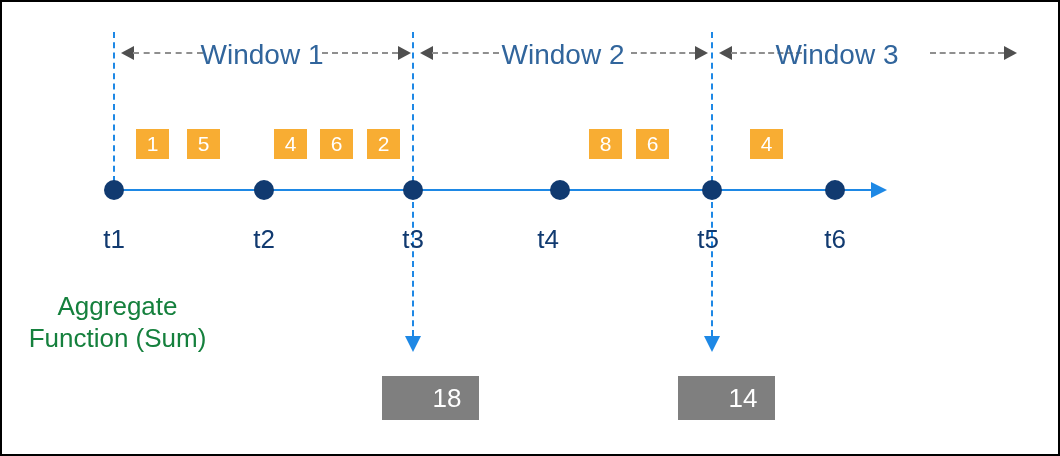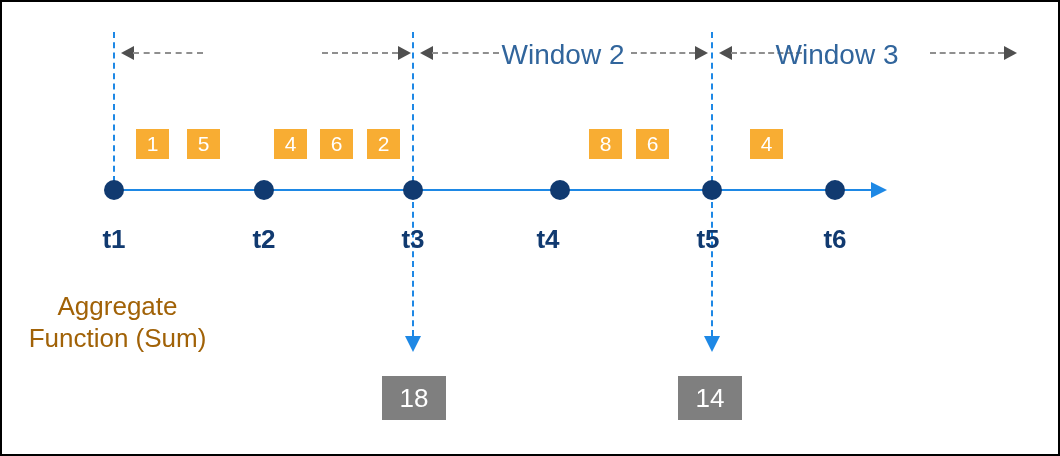--- a/index.html
+++ b/index.html
@@ -51,21 +51,21 @@
   .dot {
     position: absolute;
     top: 178px; width: 20px; height: 20px;
     border-radius: 50%;
     background: #113a70;
   }
   .tick {
     position: absolute;
     top: 222px; width: 60px;
     text-align: center;
-    font-size: 26px; font-weight: 700;
+    font-size: 26px; font-weight: 400;
     color: #113a70;
   }
   .time-label {
     position: absolute;
     left: 893px; top: 170px;
     font-size: 30px; font-weight: 300;
     color: #2d5f94;
   }
 
   
@@ -107,30 +107,30 @@
     display: flex; align-items: center; justify-content: center;
   }
 
   
   .obox {
     position: absolute;
     top: 374px; width: 64px; height: 44px;
     background: #7f7f7f;
     color: #ffffff;
     font-size: 26px; font-weight: 300;
-    display: flex; align-items: center; justify-content: center;
+    display: flex; align-items: center; justify-content: center; padding-left: 33px;
   }
 
   
   .left-block {
     position: absolute;
     left: 8px; width: 215px;
     text-align: center;
     font-size: 26px; font-weight: 300;
-    color: #a16207;
+    color: #15803d;
     line-height: 32px;
   }
 </style>
 </head>
 <body>
 
 <div class="canvas">
 
   <div class="vline" style="left:111px;"></div>
   <div class="vline" style="left:410px;"></div>
@@ -149,20 +149,21 @@
   <div class="tri-left" style="left:418px;"></div>
   <div class="harrow" style="left:430px; width:67px;"></div>
   <div class="harrow" style="left:629px; width:64px;"></div>
   <div class="tri-right" style="left:693px;"></div>
 
   <div class="tri-left" style="left:717px;"></div>
   <div class="harrow" style="left:729px; width:71px;"></div>
   <div class="harrow" style="left:928px; width:74px;"></div>
   <div class="tri-right" style="left:1002px;"></div>
 
+  <div class="wlabel" style="left:175px;">Window 1</div>
   <div class="wlabel" style="left:476px;">Window 2</div>
   <div class="wlabel" style="left:750px;">Window 3</div>
 
   <div class="ebox" style="left:134px;">1</div>
   <div class="ebox" style="left:185px;">5</div>
   <div class="ebox" style="left:272px;">4</div>
   <div class="ebox" style="left:318px;">6</div>
   <div class="ebox" style="left:365px;">2</div>
   <div class="ebox" style="left:587px;">8</div>
   <div class="ebox" style="left:634px;">6</div>

